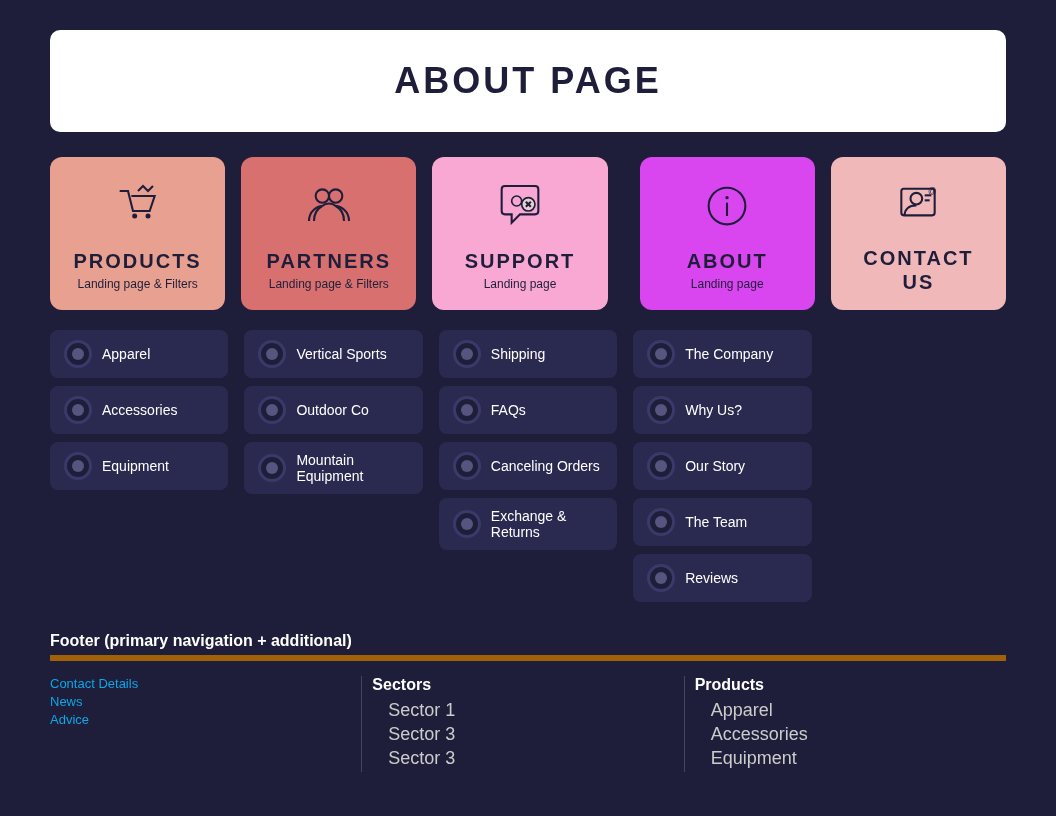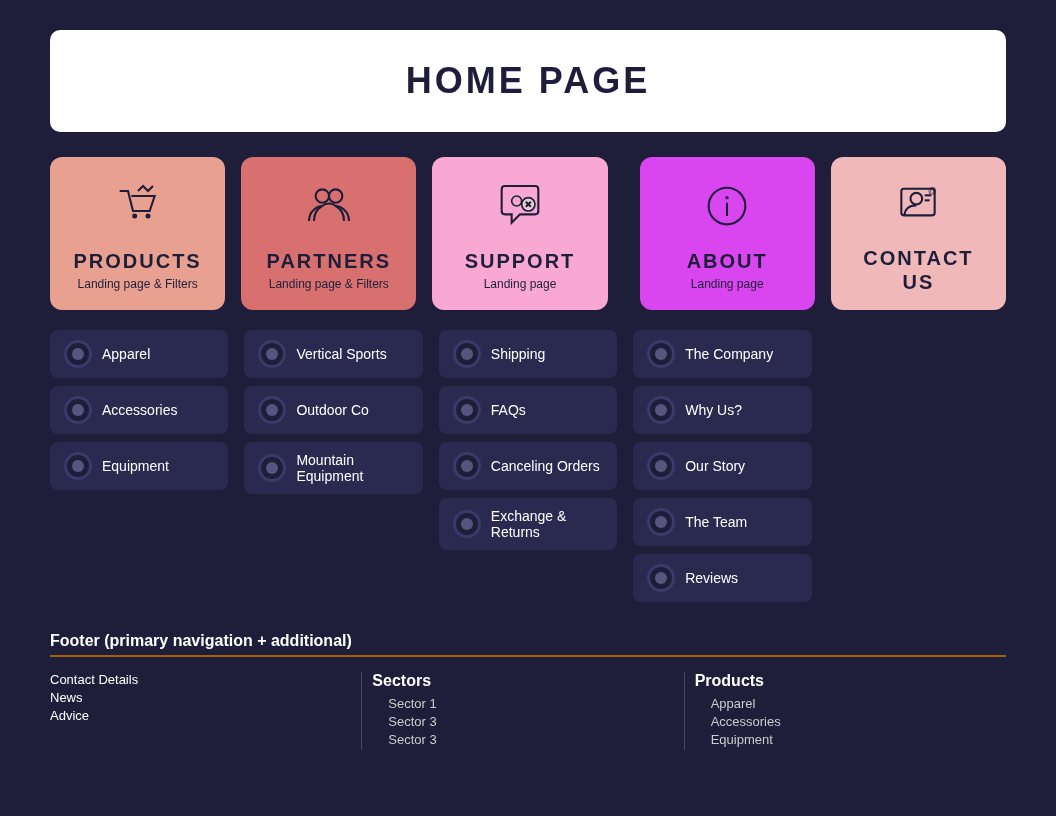--- a/index.html
+++ b/index.html
@@ -122,21 +122,21 @@
       font-size: 14px;
       color: #fff;
     }
 
     
     .footer-label {
       font-size: 16px;
       font-weight: bold;
       color: #fff;
       margin-bottom: 15px;
-      border-bottom: 2px solid #a16207;
+      border-bottom: 6px solid #a16207;
       padding-bottom: 5px;
     }
 
     .footer-cols {
       display: flex;
       gap: 0;
     }
 
     .footer-col {
       flex: 1;
@@ -154,45 +154,45 @@
     }
 
     .footer-col-title {
       font-size: 16px;
       font-weight: bold;
       color: #fff;
       margin-bottom: 6px;
     }
 
     .footer-col-item {
-      font-size: 13px;
+      font-size: 18px;
       color: #ccc;
       margin-bottom: 3px;
       padding-left: 16px;
     }
 
     .footer-col-item-top {
       font-size: 13px;
-      color: #ffffff;
+      color: #0ea5e9;
       margin-bottom: 3px;
     }
 
     
     .icon-svg {
       width: 50px;
       height: 50px;
     }
   </style>
 </head>
 <body>
 
 <div class="page-wrapper">
 
   <div class="home-header">
-    <h1>HOME PAGE</h1>
+    <h1>ABOUT PAGE</h1>
   </div>
 
   <div class="cards-row">
 
     <div class="card card-products">
       <div class="card-icon">
         <svg class="icon-svg" viewBox="0 0 60 60" fill="none" stroke="#1e1e3a" stroke-width="2.5">
 
           <polyline points="8,12 18,12 24,36 44,36 50,18 22,18"></polyline>
           <circle cx="26" cy="42" r="3" fill="#1e1e3a" stroke="none"></circle>

